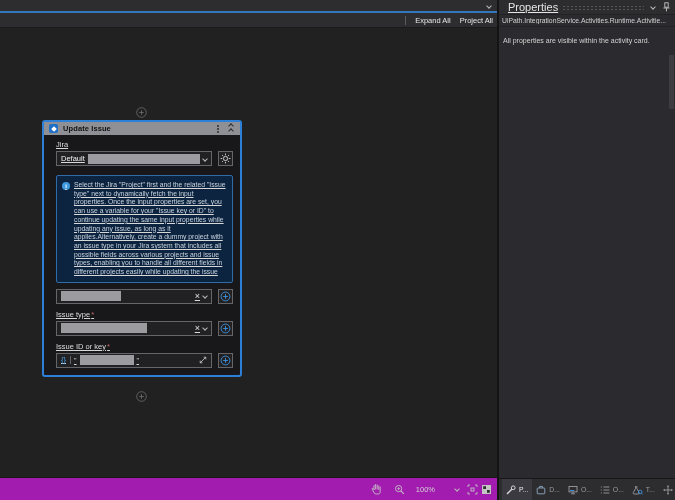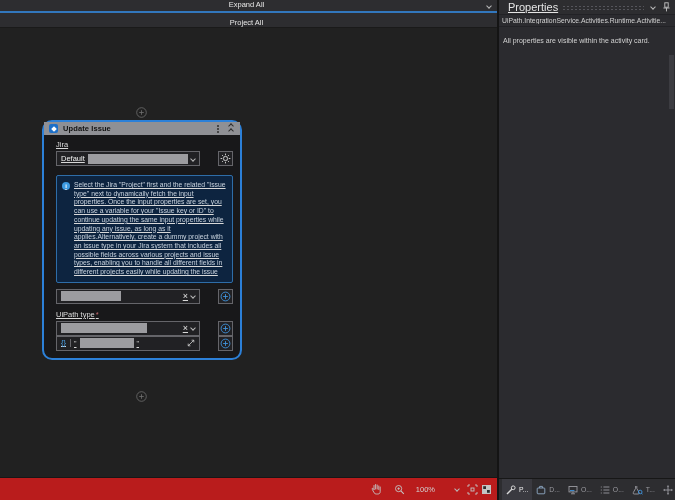--- a/index.html
+++ b/index.html
@@ -9,54 +9,54 @@
     font-family:"Liberation Sans", sans-serif; color:#d8d8d8;
     background:#212121;
   }
   
   .designer { position:absolute; left:0; top:0; width:497px; height:500px; }
   .dtop { position:absolute; left:0; top:0; width:100%; height:11px; background:#2d2d30;
           display:flex; justify-content:flex-end; align-items:center; padding-right:6px; }
   .accent { position:absolute; left:0; top:11px; width:100%; height:2px; }
   .dtoolbar { position:absolute; left:0; top:13px; width:100%; height:15px; background:#2d2d30;
               border-bottom:1px solid #1a1a1a; display:flex; justify-content:flex-end;
-              align-items:center; gap:9px; padding-right:4px;flex-direction:column; }
+              align-items:center; gap:9px; padding-right:4px; }
   .tbtn { font-size:7.5px; color:#e6e6e6; cursor:default; }
   .tsep { width:1px; height:9px; background:#5a5a5e; }
   .canvas { position:absolute; left:0; top:29px; width:100%; height:448px; background:#212121; overflow:hidden; }
-  .dstatus { position:absolute; left:0; bottom:0; width:100%; height:23px; background:#b91c1c;
+  .dstatus { position:absolute; left:0; bottom:0; width:100%; height:23px; background:#a21caf;
              border-top:1px solid #171717; display:flex; align-items:center;
              justify-content:flex-end; padding-right:5px; }
   .zoomtext { font-size:7.5px; color:#d2d2d2; margin:0 2px; }
 
   
   .chv { display:inline-block; width:4px; height:4px; border-right:1px solid #b9b9b9;
          border-bottom:1px solid #b9b9b9; transform:rotate(45deg); }
   .chv.dark { border-color:#2d2d2d; }
   .chv.up { transform:rotate(-135deg); }
 
   
   .connector { position:absolute; width:11px; height:11px; }
 
   
   .card { position:absolute; left:42px; top:91px; width:200px; background:#18181a;
-          border:2px solid #2c80d8; border-radius:10px; }
+          border:2px solid #2c80d8; border-radius:3px; }
   .card-header { height:13px; background:#8f9095; display:flex; align-items:center;
                  gap:5px; padding:0 5px; }
   .act-icon { width:9px; height:9px; background:#1d6fc8; border-radius:2px;
               display:flex; align-items:center; justify-content:center; flex:none; }
   .act-icon i { display:block; width:4px; height:4px; background:#ffffff; transform:rotate(45deg); }
   .card-title { font-size:7.5px; font-weight:bold; color:#121212; flex:1; letter-spacing:.1px; }
   .kebab { width:2px; height:2px; border-radius:50%; background:#2e2e2e;
            box-shadow:0 -3px 0 #2e2e2e, 0 3px 0 #2e2e2e; margin-right:5px; }
   .dblchv { display:flex; flex-direction:column; gap:1px; margin-right:2px; }
   .card-body { padding:5px 7px 7px 12px;text-decoration:underline; }
   .flabel { font-size:7.5px; color:#dcdcdc; margin-bottom:2px; }
   .req { color:#c2686c; margin-left:1px; }
-  .row { display:flex; gap:18px; height:15px; margin-bottom:0; }
+  .row { display:flex; gap:6px; height:15px; margin-bottom:0; }
   .combo, .field { flex:1; display:flex; align-items:center; gap:3px; background:#212124;
                    border:1px solid #65656a; padding:0 4px; min-width:0; }
   .combo-text { font-size:7.5px; color:#f2f2f2; white-space:nowrap; }
   .redact { height:10px; background:#9c9ca0; flex:none; }
   .redact.fill { flex:1; }
   .spacer { flex:1; }
   .clear-x { font-size:9px; color:#e4e4e4; line-height:1; }
   .sqbtn { width:15px; height:15px; flex:none; background:#212124; border:1px solid #65656a;
            display:flex; align-items:center; justify-content:center; }
   .braces { font-size:7.5px; color:#4aa3e8; padding-right:4px; border-right:1px solid #65656a;
@@ -175,38 +175,41 @@
             <div class="sqbtn">
               <svg width="11" height="11" viewBox="0 0 11 11">
                 <circle cx="5.5" cy="5.5" r="4.4" fill="none" stroke="#3f93dc" stroke-width="0.9"></circle>
                 <line x1="5.5" y1="3.1" x2="5.5" y2="7.9" stroke="#3f93dc" stroke-width="0.9"></line>
                 <line x1="3.1" y1="5.5" x2="7.9" y2="5.5" stroke="#3f93dc" stroke-width="0.9"></line>
               </svg>
             </div>
           </div>
 
           <div class="flabel gap6">
-            <span>UiPath type</span><span class="req">*</span>
+            <span>Issue type</span><span class="req">*</span>
           </div>
           <div class="row">
             <div class="field">
               <span class="redact" style="width:86px;"></span>
               <span class="spacer"></span>
               <span class="clear-x">×</span>
               <span class="chv"></span>
             </div>
             <div class="sqbtn">
               <svg width="11" height="11" viewBox="0 0 11 11">
                 <circle cx="5.5" cy="5.5" r="4.4" fill="none" stroke="#3f93dc" stroke-width="0.9"></circle>
                 <line x1="5.5" y1="3.1" x2="5.5" y2="7.9" stroke="#3f93dc" stroke-width="0.9"></line>
                 <line x1="3.1" y1="5.5" x2="7.9" y2="5.5" stroke="#3f93dc" stroke-width="0.9"></line>
               </svg>
             </div>
           </div>
 
+          <div class="flabel gap6">
+            <span>Issue ID or key</span><span class="req">*</span>
+          </div>
           <div class="row">
             <div class="field">
               <span class="braces">{}</span>
               <span class="q">"</span>
               <span class="redact" style="width:54px;"></span>
               <span class="q">"</span>
               <span class="spacer"></span>
               <svg width="8" height="8" viewBox="0 0 8 8">
                 <g stroke="#cfcfcf" stroke-width="0.8" fill="none">
                   <line x1="1.2" y1="6.8" x2="6.8" y2="1.2"></line>

